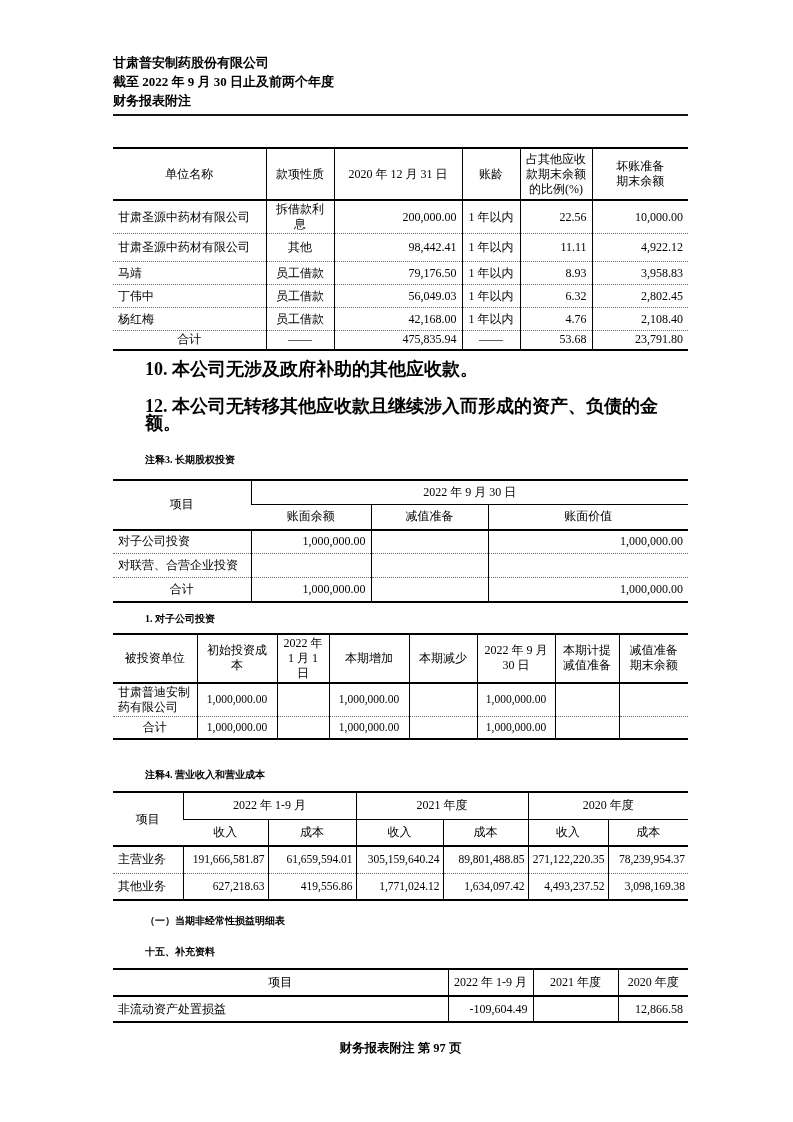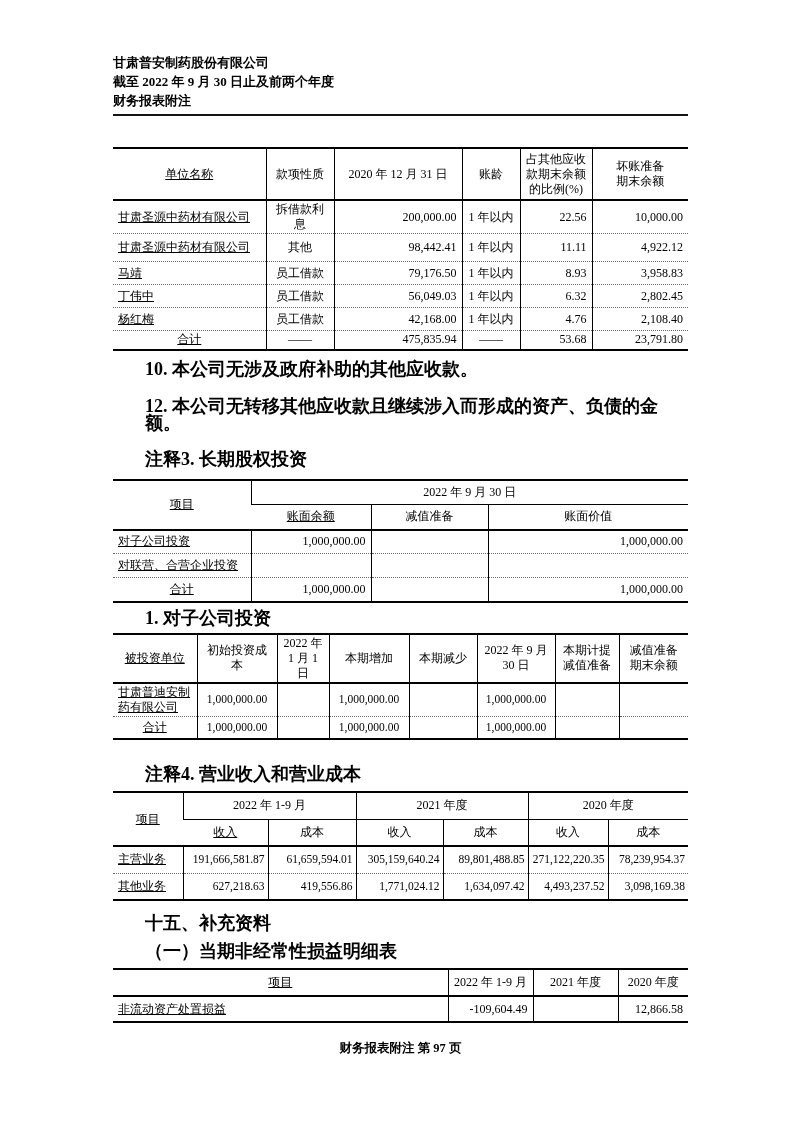--- a/index.html
+++ b/index.html
@@ -16,38 +16,38 @@
 
   .doc-header .hl { margin: 0; font-size: 13px; font-weight: bold; line-height: 19px; }
   .header-rule { height: 0; border-bottom: 2px solid #151515; margin-top: 4px; }
 
   table {
     border-collapse: collapse; table-layout: fixed;
     width: 575px; font-size: 12px;
     border-top: 2px solid #000; border-bottom: 2px solid #000;
   }
   th, td { border-left: 1px solid #000; padding: 1px 5px; font-weight: normal; overflow: hidden; }
-  th:first-child, td:first-child { border-left: none; text-decoration: underline; }
+  th:first-child, td:first-child { border-left: none; }
   th { text-align: center; vertical-align: middle; line-height: 15px; }
   td { vertical-align: middle; line-height: 15px; }
   thead th { border-bottom: 2px solid #000; }
   tbody td { border-top: 1px dotted #6a6a6a; }
   .al { text-align: left; } .ar { text-align: right; } .ac { text-align: center; }
 
   .t1 { margin-top: 31px; }
   .t1 thead tr { height: 52px; }
   .t1 tbody tr { height: 23px; }
   .t1 tbody tr.tall { height: 28px; }
   .t1 tbody tr.total { height: 19px; }
   .t1 th.pad-wide { padding: 0 20px; }
 
   .stmt { margin: 20px 0 0 32px; font-weight: bold; font-size: 18px; line-height: 17px; }
   .stmt.first { margin-top: 10px; }
 
-  .h-note { margin: 19px 0 0 32px; font-weight: bold; font-size: 18px; line-height: 17px; }
+  .h-note { margin: 19px 0 0 32px; font-weight: bold; font-size: 10px; line-height: 17px; }
 
   .t2 { margin-top: 11px; }
   .t2 thead tr { height: 25px; }
   .t2 tbody tr { height: 24px; }
   .t2 thead th.date-span { border-bottom: 1px solid #000; }
 
   .t3 { margin-top: 6px; }
   .t3 thead tr { height: 31px; }
   .t3 tbody tr.row-main { height: 32px; }
   .t3 tbody tr.row-total { height: 23px; }
@@ -289,22 +289,22 @@
           <td class="ar num">627,218.63</td>
           <td class="ar num">419,556.86</td>
           <td class="ar num">1,771,024.12</td>
           <td class="ar num">1,634,097.42</td>
           <td class="ar num">4,493,237.52</td>
           <td class="ar num">3,098,169.38</td>
         </tr>
       </tbody>
     </table>
 
+    <p class="h-note" style="margin-top:11px">（一）当期非经常性损益明细表</p>
     <p class="h-note" style="margin-top:14px">十五、补充资料</p>
-    <p class="h-note" style="margin-top:11px">（一）当期非经常性损益明细表</p>
 
     <table class="t5">
       <colgroup>
         <col style="width:335px">
           <col style="width:85px">
           <col style="width:85px">
           <col style="width:70px">
       </colgroup>
       <thead>
         <tr>

